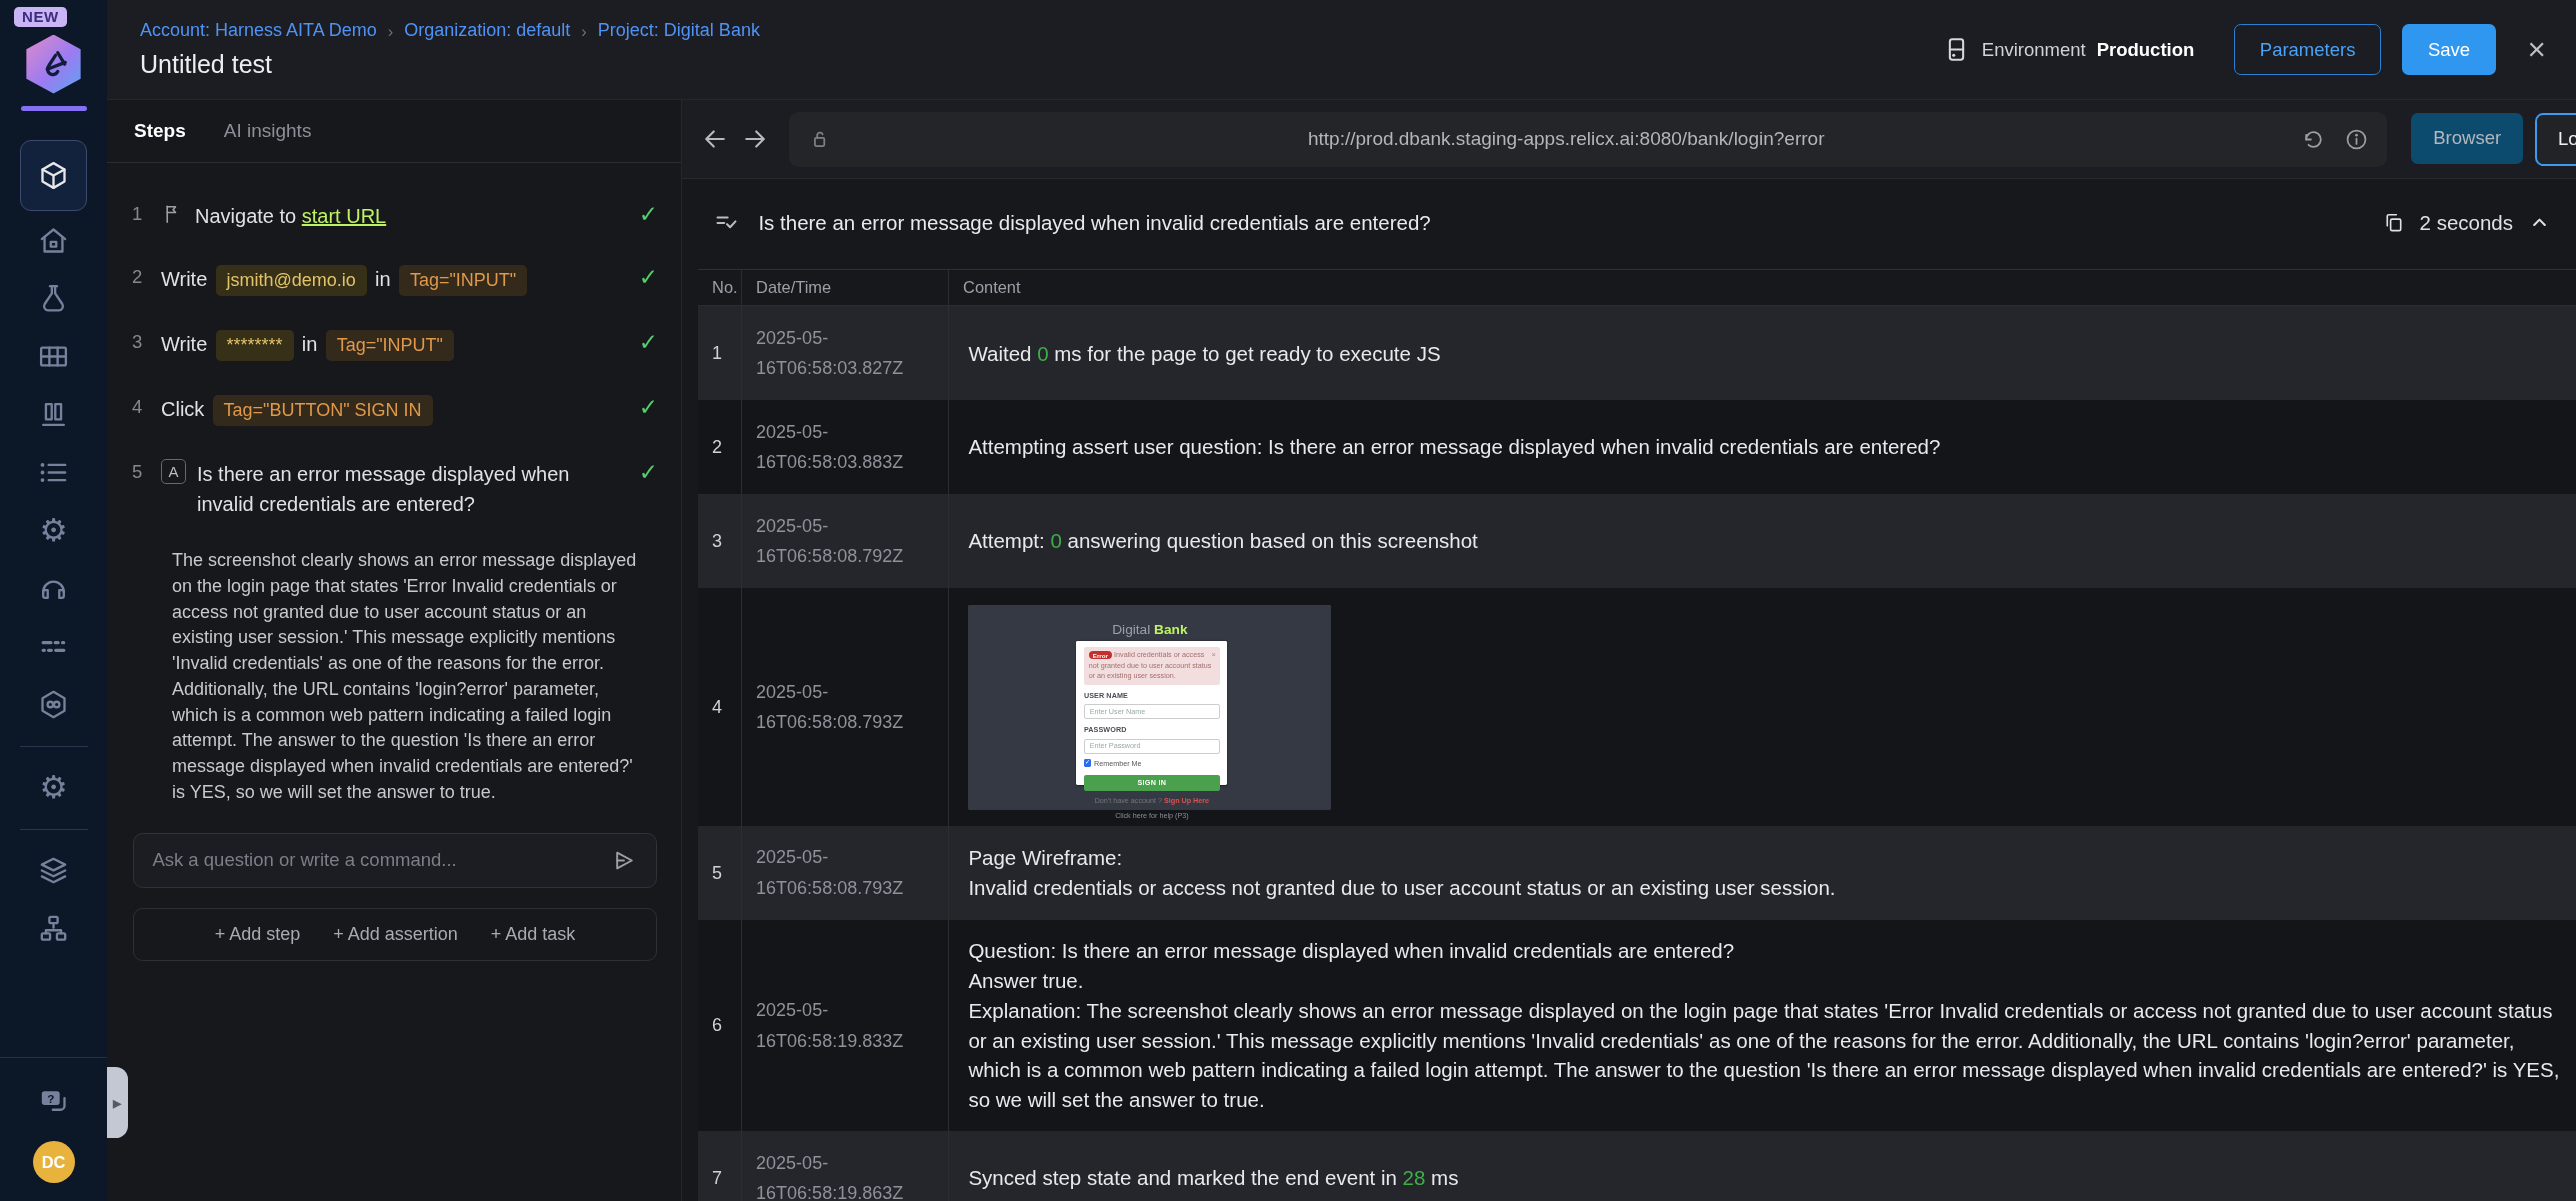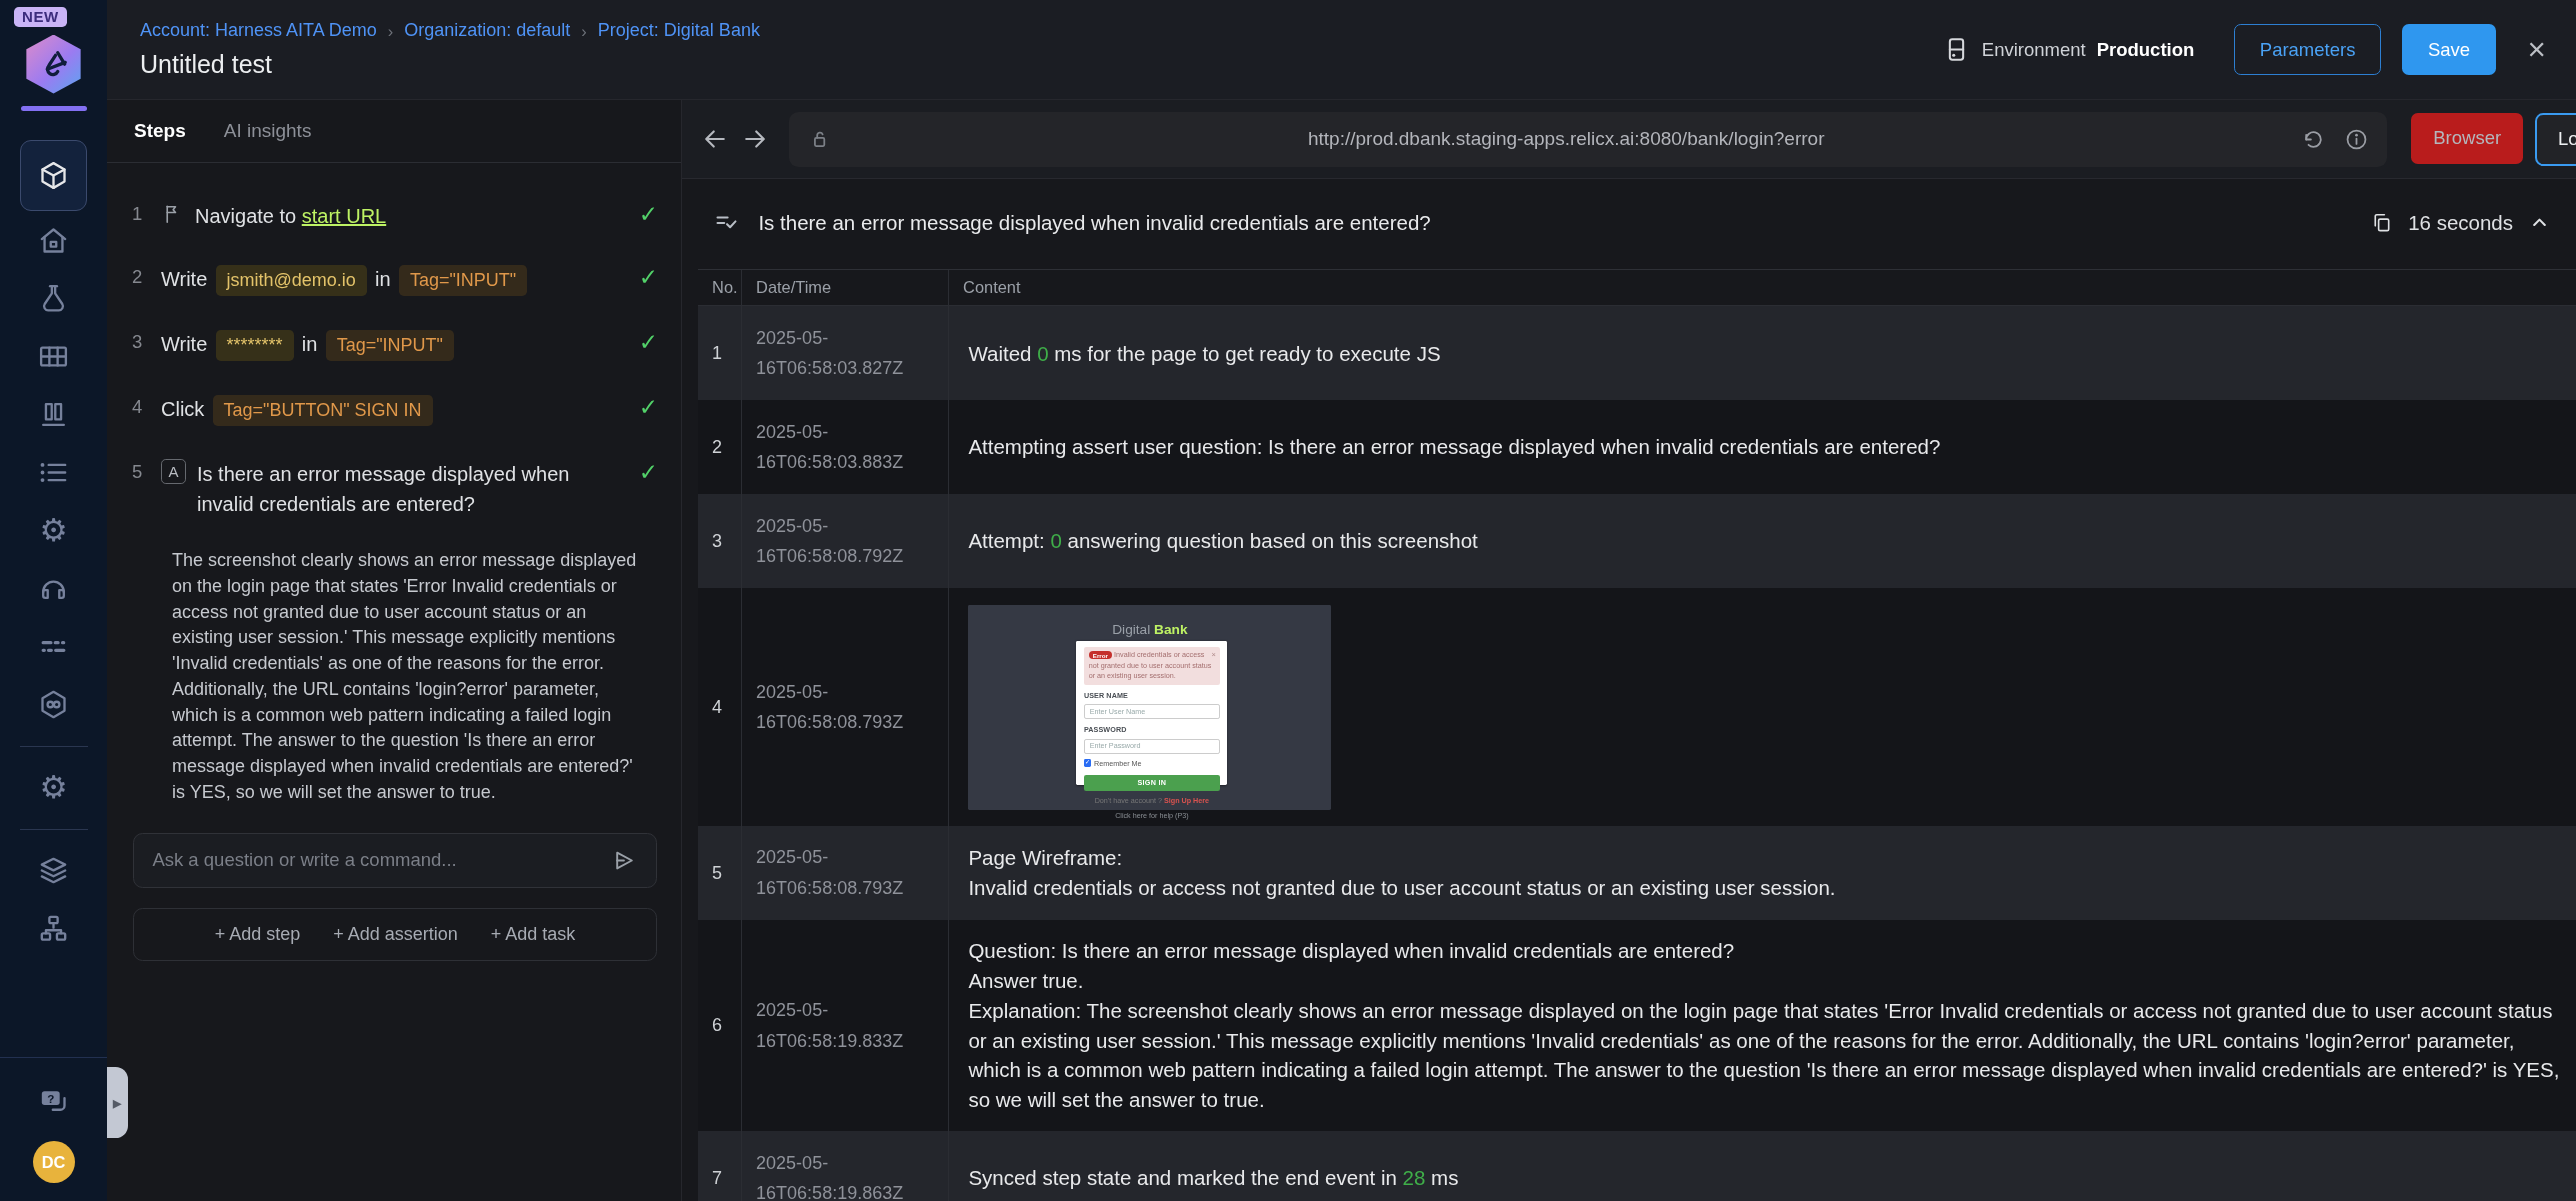--- a/index.html
+++ b/index.html
@@ -89,21 +89,21 @@
   .nav-arrow { width:30px; height:30px; color:#b6b9bf; cursor:pointer; flex-shrink:0; }
   .nav-arrow svg { width:100%; height:100%; }
   .url-pill { flex:1; height:55px; background:#242529; border-radius:9.6px; display:flex;
     align-items:center; padding:0 18px; margin-left:9.6px; min-width:0; }
   .url-pill .lock { width:25px; height:25px; color:#7c8087; flex-shrink:0; }
   .url-text { flex:1; text-align:center; color:#b3b5bb; font-size:19px; white-space:nowrap;
     overflow:hidden; }
   .pill-icons { display:flex; gap:18px; color:#9a9da4; flex-shrink:0; }
   .pill-icons svg { width:25px; height:25px; cursor:pointer; }
   .chrome-btns { display:flex; gap:12.3px; margin:0 0 0 15px; }
-  .btn-browser { background:#b91c1c; color:#b4b7bd; font-size:18.5px; border:none; border-radius:6.8px;
+  .btn-browser { background:#0c4a6e; color:#b4b7bd; font-size:18.5px; border:none; border-radius:6.8px;
     padding:0 22px; height:51px; display:flex; align-items:center; cursor:pointer; }
   .btn-logs { background:#222327; color:#eef0f2; font-size:18.5px; border:2.1px solid #3a9bf1;
     border-radius:8.2px; padding:0 20.5px; height:53px; display:flex; align-items:center;
     margin-right:-25px; cursor:pointer; }
 
   .log-area { flex:1; overflow:hidden; padding:0 0 0 16.4px; display:flex; flex-direction:column; }
   .q-row { display:flex; align-items:center; margin:30px 25px 0 15px; }
   .q-row .qicon { width:27px; height:27px; color:#b9bec6; flex-shrink:0; }
   .q-text { font-size:20.5px; color:#e9eaec; margin-left:18px; }
   .q-right { margin-left:auto; display:flex; align-items:center; gap:15px; color:#dfe1e4; }
@@ -387,21 +387,21 @@
             <svg class="qicon" viewBox="0 0 24 24" fill="none" stroke="currentColor" stroke-width="1.8" stroke-linecap="round" stroke-linejoin="round">
               <path d="M4 7.5h9M4 12.5h6"></path>
                 <path d="M12.5 13.5l2.7 2.7 4.8-5.2"></path>
             </svg>
             <span class="q-text">Is there an error message displayed when invalid credentials are entered?</span>
             <span class="q-right">
               <svg viewBox="0 0 24 24" fill="none" stroke="currentColor" stroke-width="1.7" stroke-linecap="round" stroke-linejoin="round">
                 <rect x="9" y="8.5" width="10.5" height="12" rx="1.5"></rect>
                   <path d="M5.5 15.5v-10a1.6 1.6 0 011.6-1.6H15"></path>
               </svg>
-              <span class="q-dur">16 seconds</span>
+              <span class="q-dur">2 seconds</span>
               <svg viewBox="0 0 24 24" fill="none" stroke="currentColor" stroke-width="2.2" stroke-linecap="round" stroke-linejoin="round">
                 <path d="M6.5 14.5L12 9l5.5 5.5"></path>
               </svg>
             </span>
           </div>
           <div class="logtable" id="logtable">
               <div class="lrow head">
                 <div>No.</div>
                 <div>Date/Time</div>
                 <div>Content</div>

